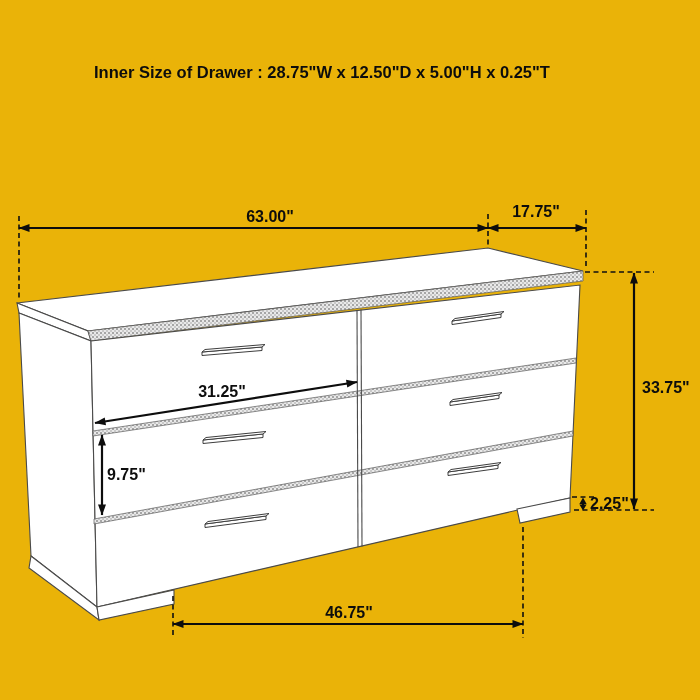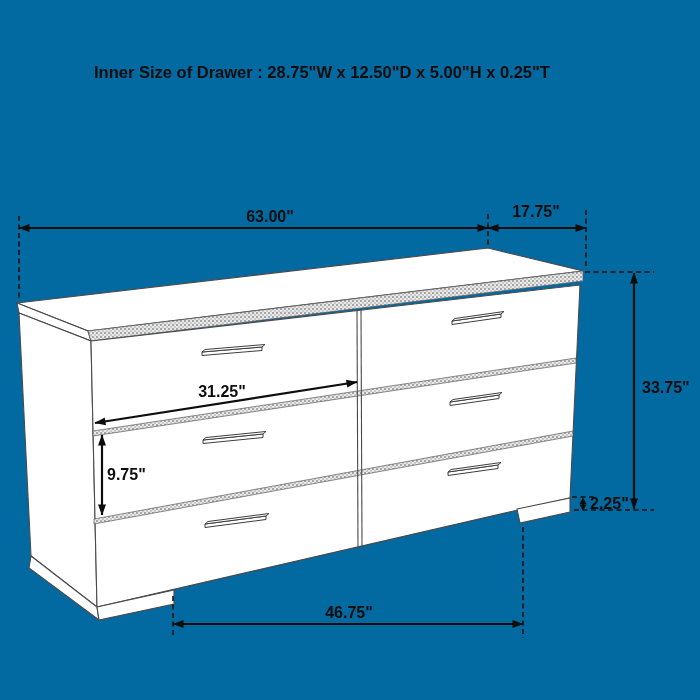--- a/index.html
+++ b/index.html
@@ -8,21 +8,21 @@
     background: #ffffff;
     width: 700px;
     height: 700px;
     overflow: hidden;
     font-family: "Liberation Sans", sans-serif;
   }
   .stage {
     position: relative;
     width: 700px;
     height: 700px;
-    background: #0369a1;
+    background: #eab308;
   }
   svg { display: block; }
   .dim-label {
     font-family: "Liberation Sans", sans-serif;
     font-weight: bold;
     font-size: 16px;
     fill: #0d0d0d;
   }
   .title-label {
     font-family: "Liberation Sans", sans-serif;

